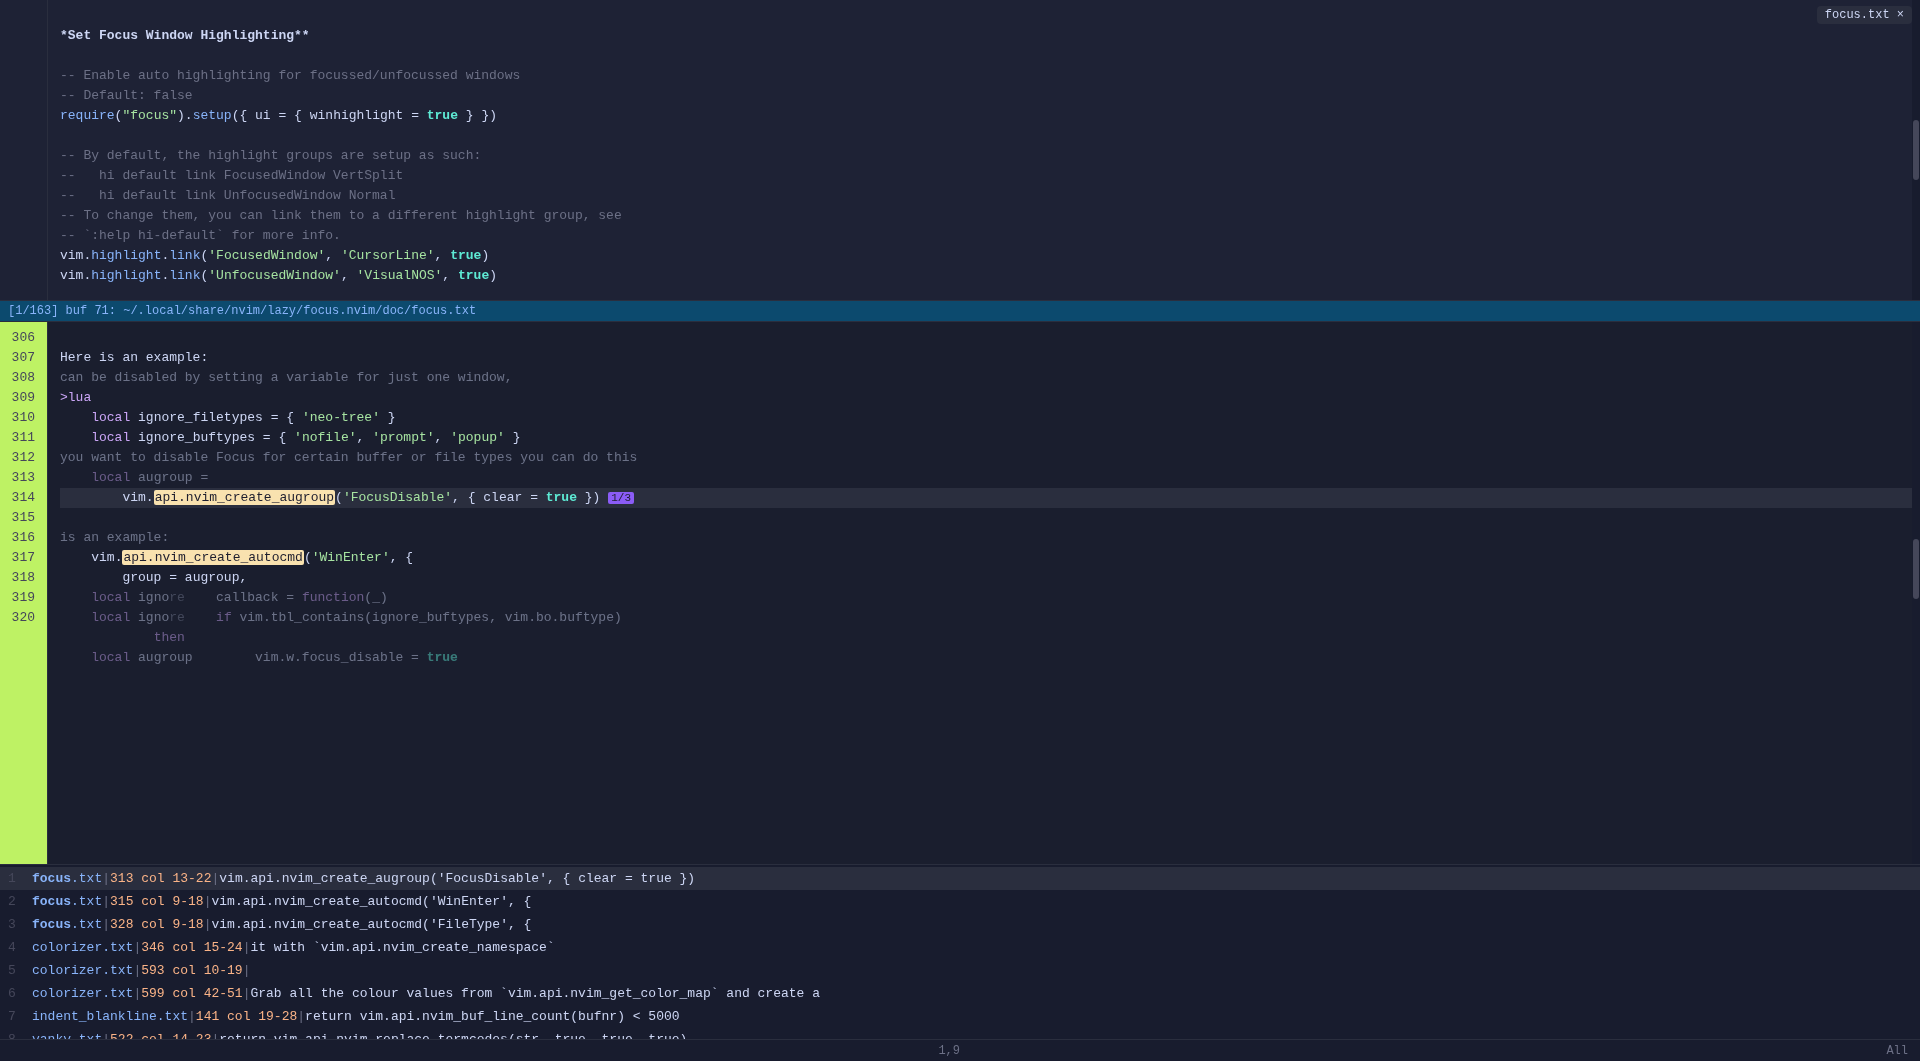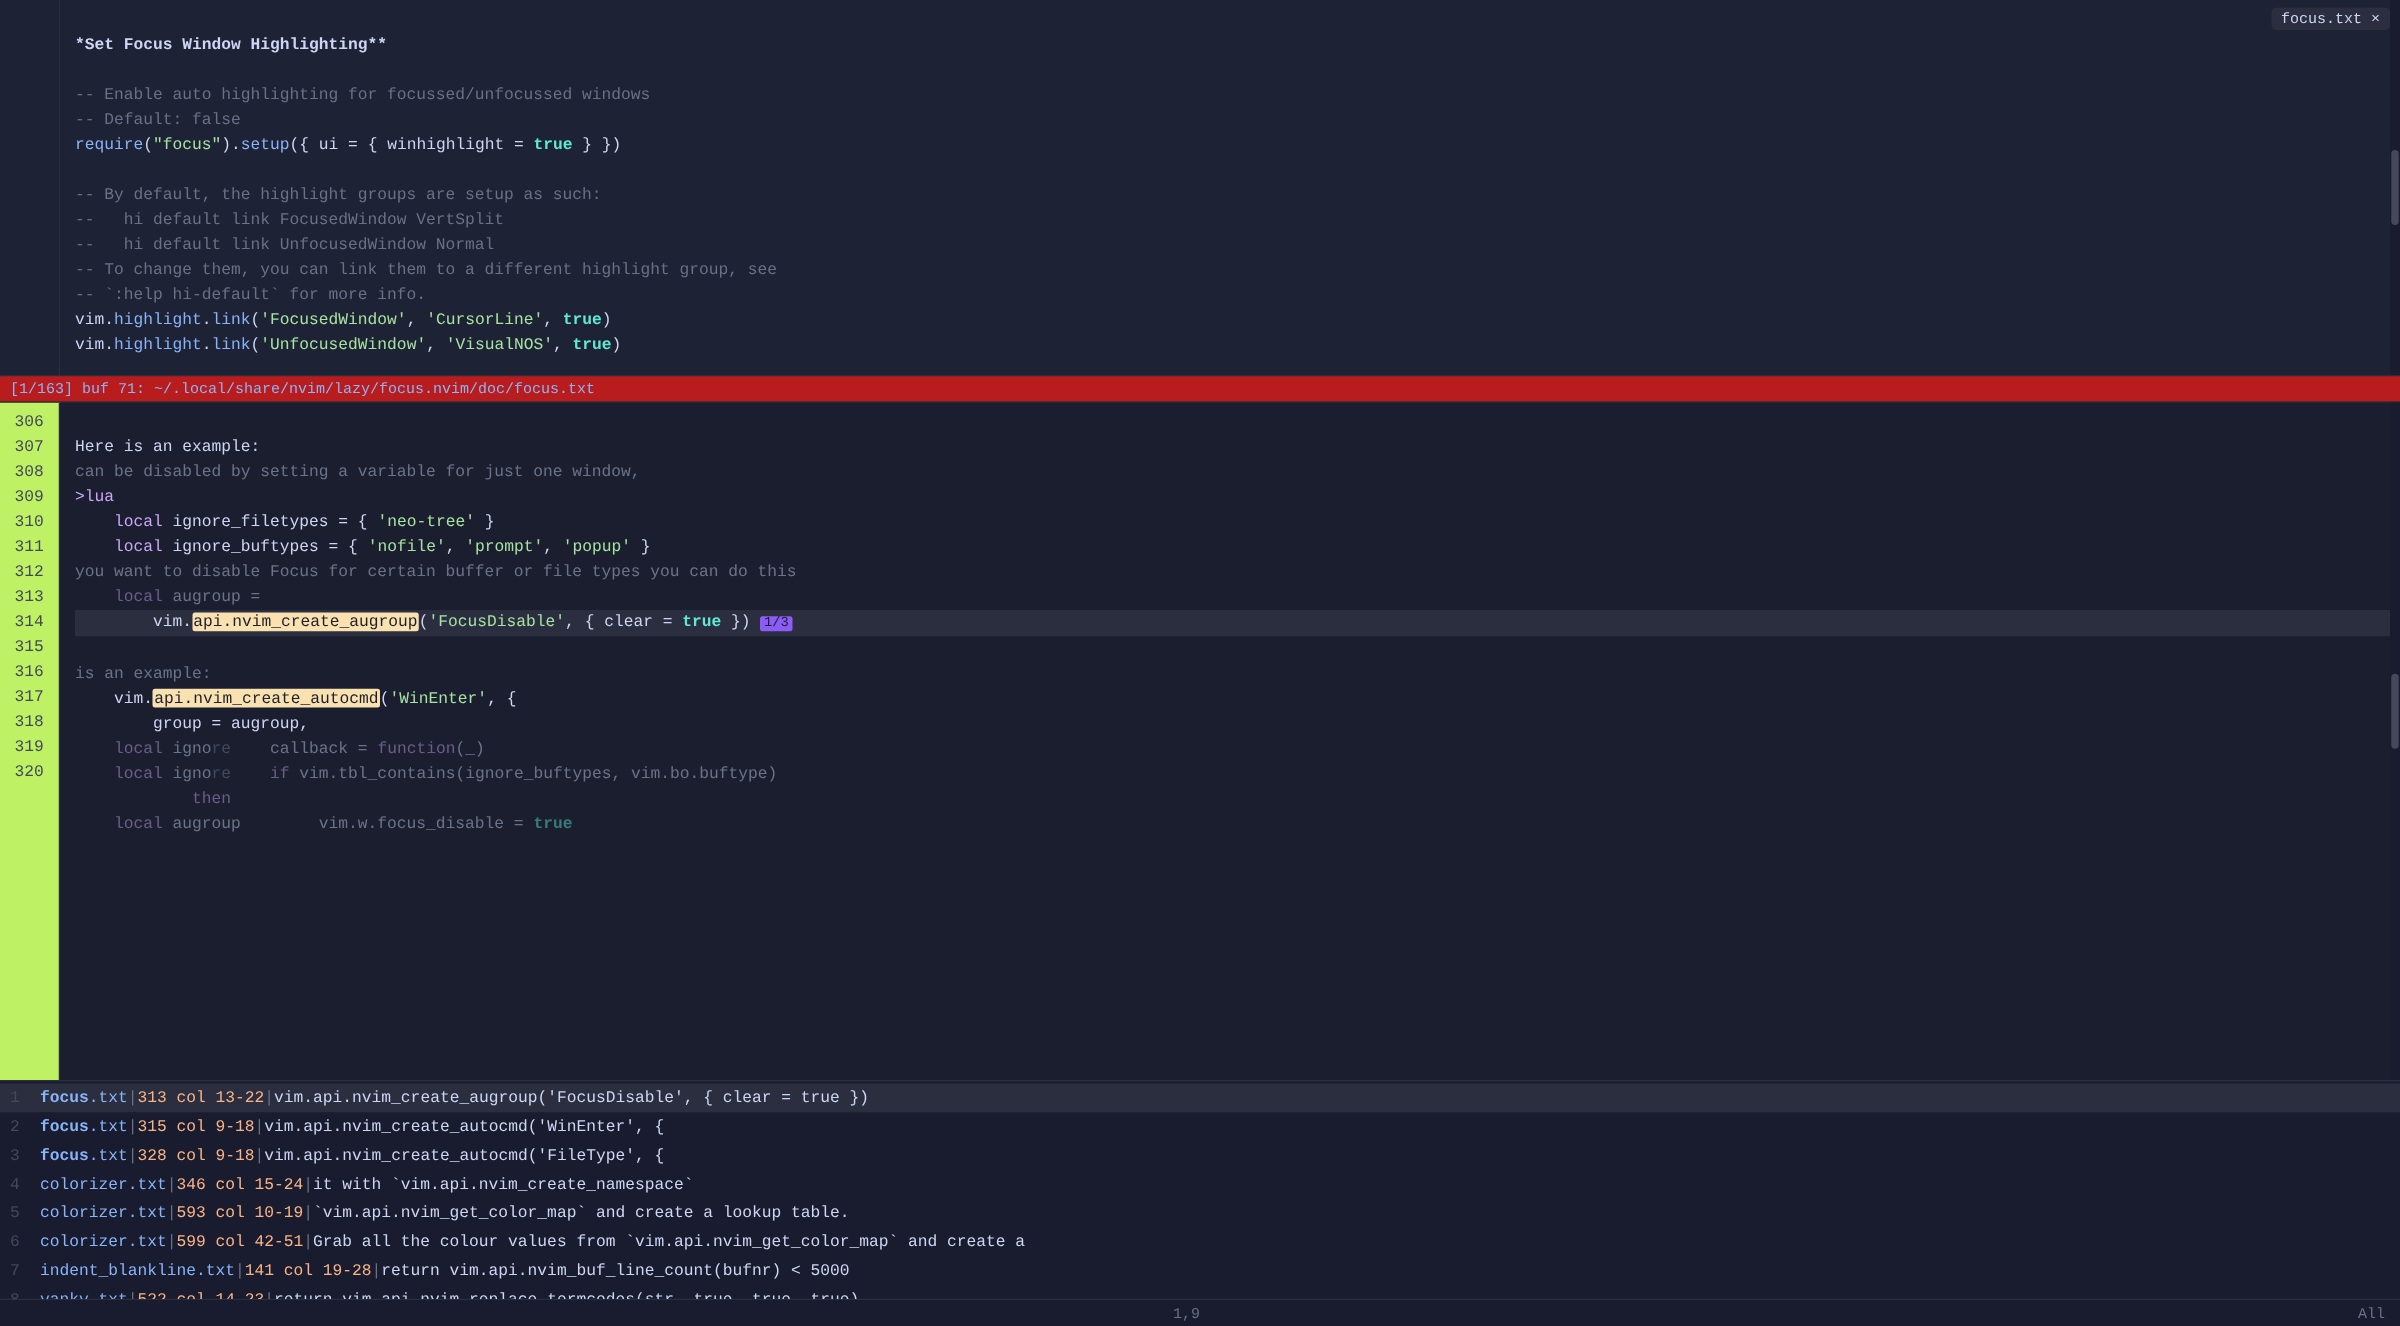--- a/index.html
+++ b/index.html
@@ -17,21 +17,21 @@
 
     .editor-upper {
       flex: 0 0 auto;
       height: 300px;
       overflow: hidden;
       position: relative;
       background: #1e2235;
     }
 
     .status-line {
-      background: #b91c1c;
+      background: #0c4a6e;
       color: #7f849c;
       font-size: 12px;
       padding: 2px 8px;
       display: flex;
       align-items: center;
       border-top: 1px solid #2a2e3e;
       border-bottom: 1px solid #2a2e3e;
       height: 22px;
     }
     .status-line .file-info {
@@ -303,21 +303,20 @@
         <span class="qf-loc">346 col 15-24</span>
         <span class="qf-sep">|</span>
       <span class="qf-text"> it with `vim.api.nvim_create_namespace`</span>
     </div>
     <div class="qf-line">
       <span class="qf-num">5</span>
       <span class="qf-file">colorizer.txt</span>
         <span class="qf-sep">|</span>
         <span class="qf-loc">593 col 10-19</span>
         <span class="qf-sep">|</span>
-      <span class="qf-text"> `vim.api.nvim_get_color_map` and create a lookup table.</span>
     </div>
     <div class="qf-line">
       <span class="qf-num">6</span>
       <span class="qf-file">colorizer.txt</span>
         <span class="qf-sep">|</span>
         <span class="qf-loc">599 col 42-51</span>
         <span class="qf-sep">|</span>
       <span class="qf-text"> Grab all the colour values from `vim.api.nvim_get_color_map` and create a</span>
     </div>
     <div class="qf-line">

